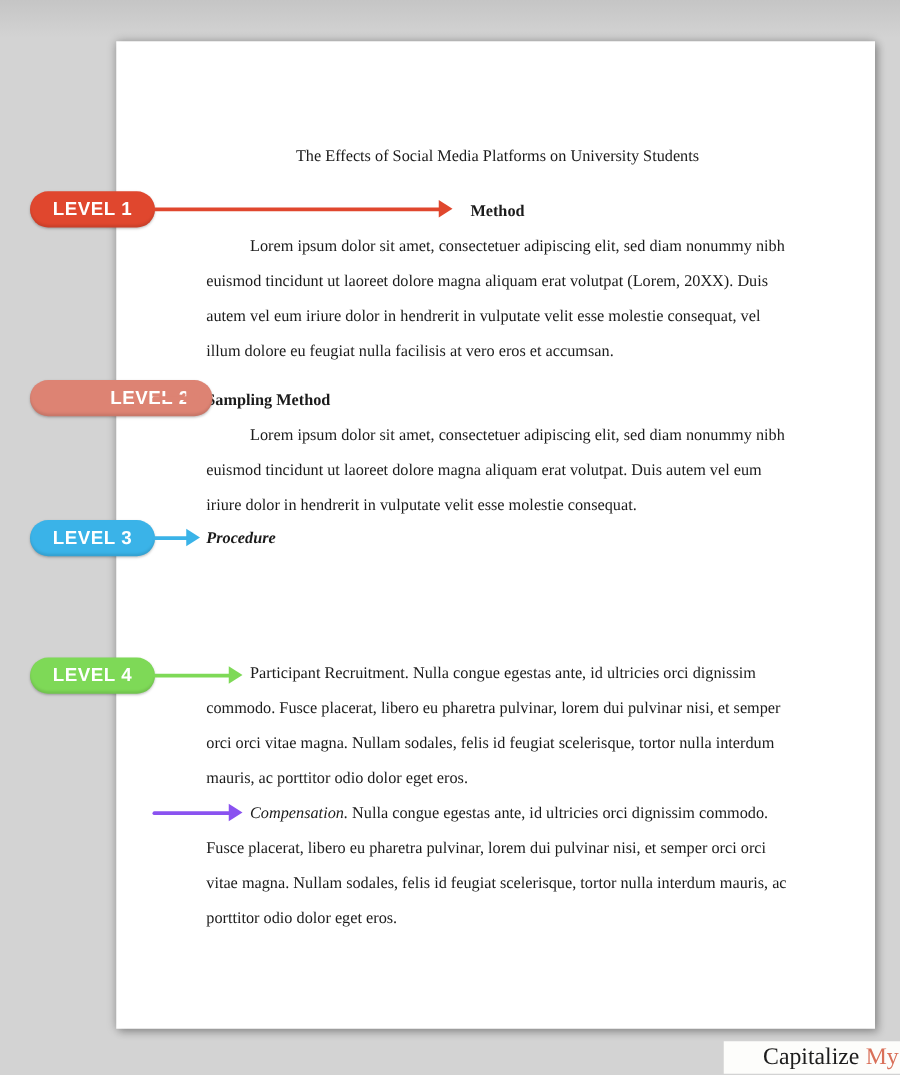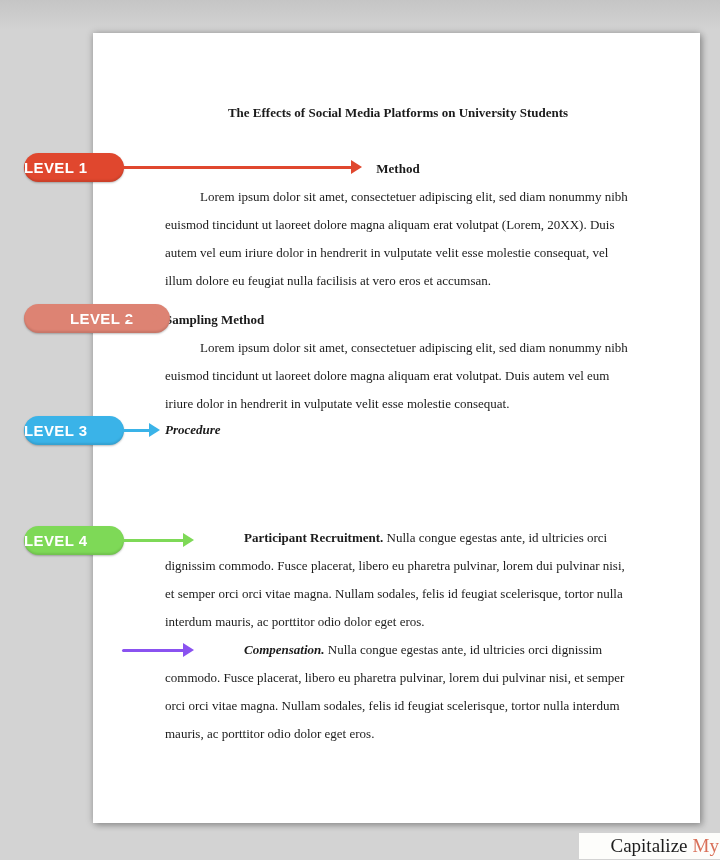--- a/index.html
+++ b/index.html
@@ -17,43 +17,43 @@
   .page{
     position:absolute;left:93px;top:33px;width:607px;height:790px;
     background:#ffffff;
     box-shadow:0 0 7px rgba(0,0,0,0.28), 3px 3px 6px rgba(0,0,0,0.18);
   }
   .doc-block{
     position:absolute;left:72px;width:466px;
     font-size:13px;line-height:28px;color:#1b1b1b;
     text-align:left;
   }
-  .paper-title{top:66px;font-weight:bold;text-align:center;}
+  .paper-title{top:78px;font-weight:normal;text-align:center;}
   .h-center{font-weight:bold;text-align:center;}
   .h-left{font-weight:bold;}
   .h-left-italic{font-weight:bold;font-style:italic;}
   .par{text-indent:35px;}
   .runin{text-indent:35px;}
-  .runin .rh{font-weight:bold;margin-left:44px;}
+  .runin .rh{font-weight:normal;}
   .runin .rh.italic{font-style:italic;}
   
   .pos-h1{top:122px;}
   .pos-p1{top:150px;}
   .pos-h2{top:273px;}
   .pos-p2{top:301px;}
   .pos-h3{top:383px;}
   .pos-p3{top:411px;}
   .pos-b4{top:491px;}
   .pos-b5{top:603px;}
   
   .badge{
     position:absolute;left:24px;width:100px;height:29px;
     border-radius:15px;
     background:var(--c,#999);
-    display:flex;align-items:center;
+    display:flex;align-items:center;justify-content:center;
     box-shadow:0 1px 2px rgba(0,0,0,0.25), inset 0 -2px 2px rgba(0,0,0,0.10);
   }
   .badge span{
     font-family:"Liberation Sans", sans-serif;
     font-weight:bold;font-size:15px;letter-spacing:0.4px;color:#ffffff;
   }
   .badge-1{top:153px;}
   .badge-2{top:304px;padding-left:46px;}
   .badge-3{top:416px;}
   .badge-4{top:526px;}

